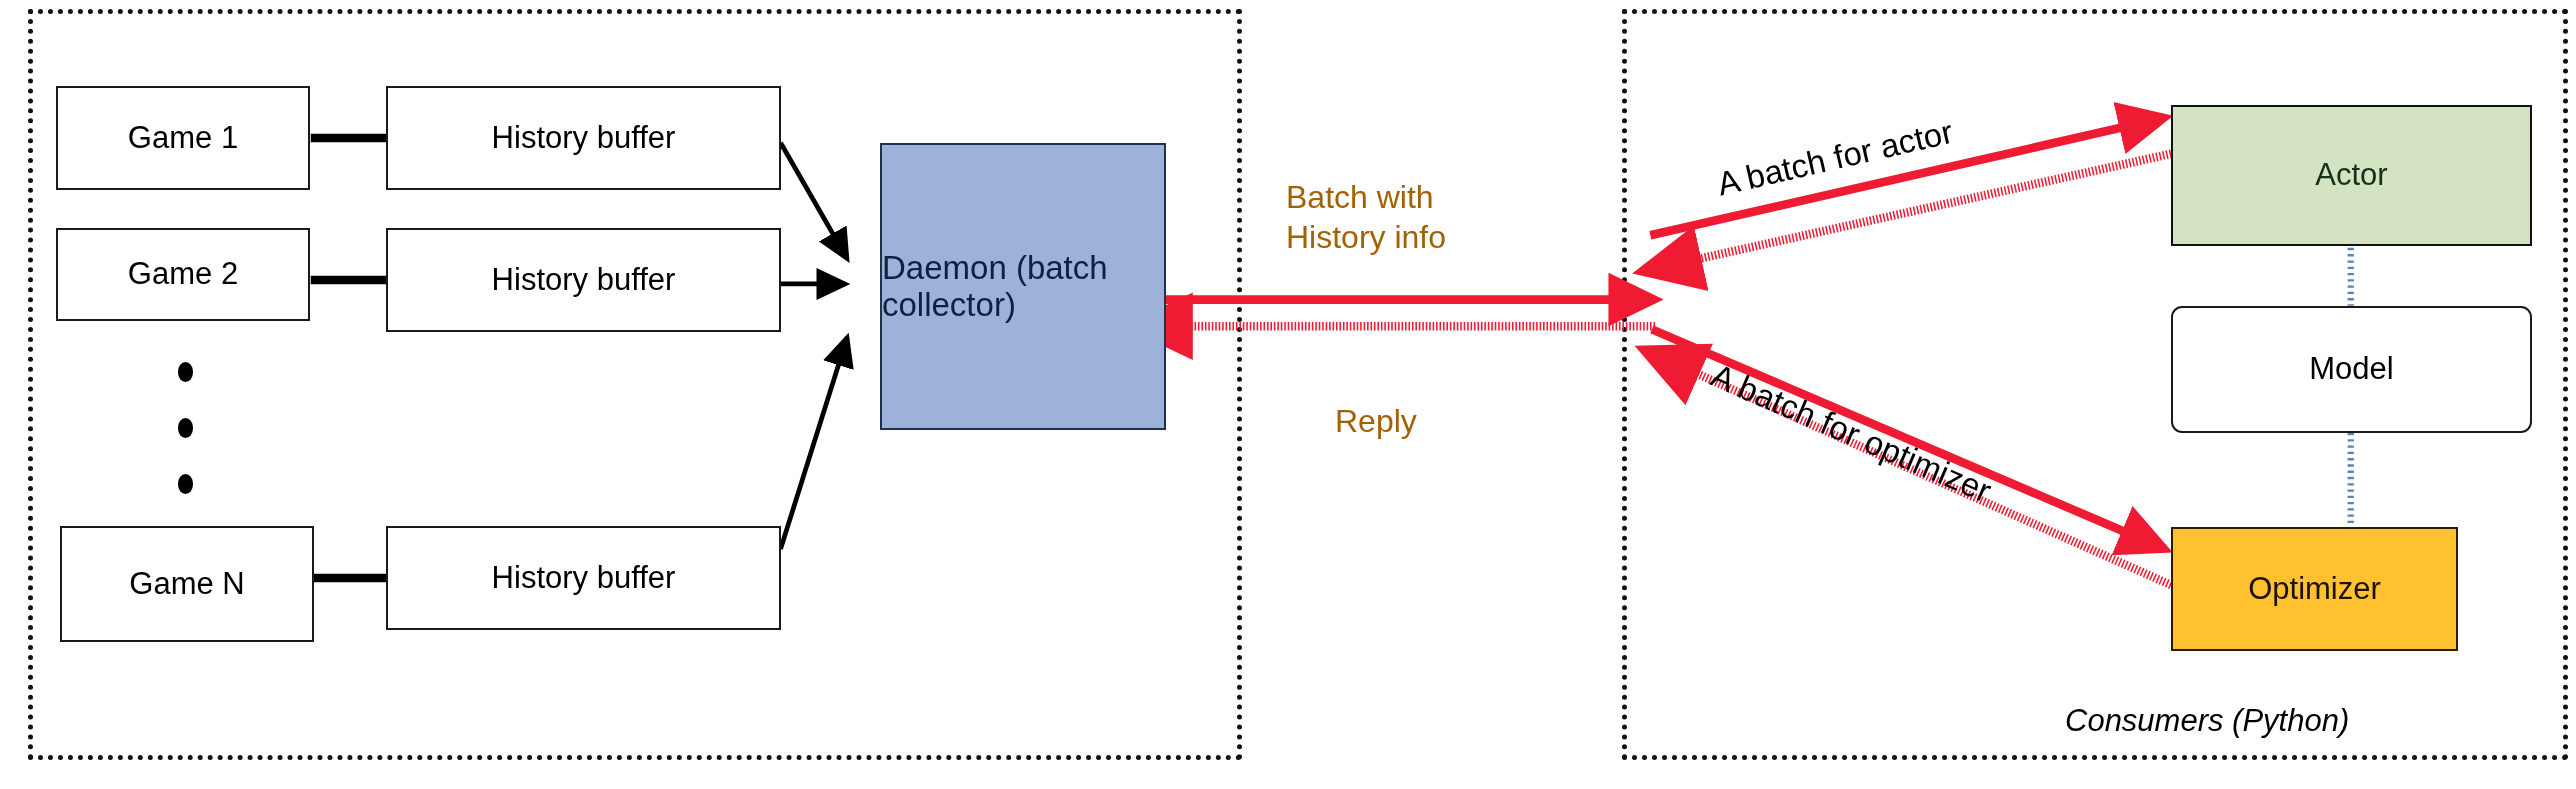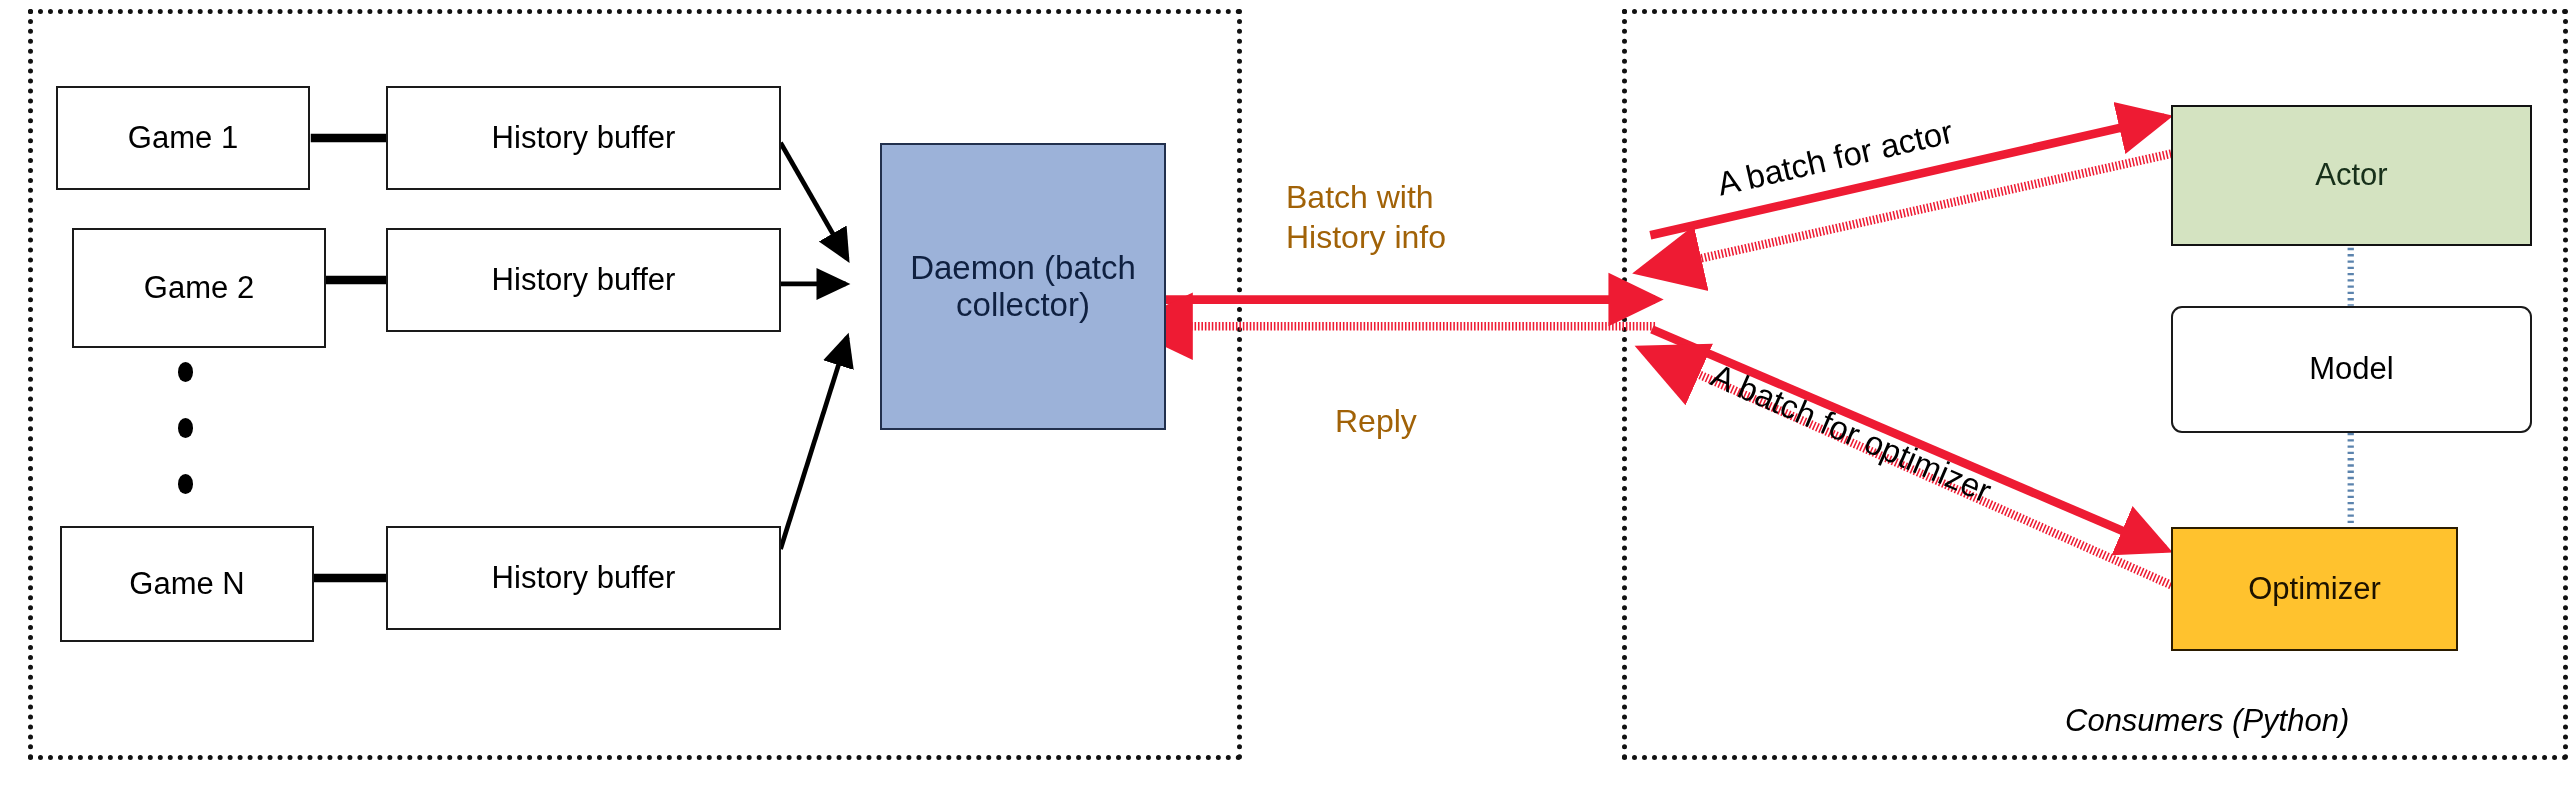--- a/index.html
+++ b/index.html
@@ -31,21 +31,21 @@
     background: transparent;
   }
   .node {
     position: absolute;
     box-sizing: border-box;
     border: 2.4px solid #1a1a1a;
     background: #ffffff;
     display: flex;
     align-items: center;
     justify-content: center;
-    text-align: center;
+    text-align: left;
     color: #000000;
     font-size: 31px;
     line-height: 1.12;
     font-family: "Liberation Sans", sans-serif;
   }
   .node.daemon {
     background: #9cb2d9;
     border-color: #22304d;
     color: #0f2040;
     font-size: 33px;
@@ -149,21 +149,21 @@
     <line x1="2997" y1="552" x2="2997" y2="672" stroke="#5b83ad" stroke-width="8" stroke-dasharray="3 5" stroke-linecap="butt"></line>
   </svg>
 
   <div class="node" style="left:56px; top:86px; width:254px; height:104px;">
     <span>Game 1</span>
   </div>
   <div class="node" style="left:386px; top:86px; width:395px; height:104px;">
     <span>History buffer</span>
   </div>
 
-  <div class="node" style="left:72px; top:228px; width:254px; height:120px;">
+  <div class="node" style="left:56px; top:228px; width:254px; height:93px;">
     <span>Game 2</span>
   </div>
   <div class="node" style="left:386px; top:228px; width:395px; height:104px;">
     <span>History buffer</span>
   </div>
 
   <div class="vdots" style="left:176px; top:362px; width:19px; height:132px;">
     <i></i>
     <i></i>
     <i></i>

